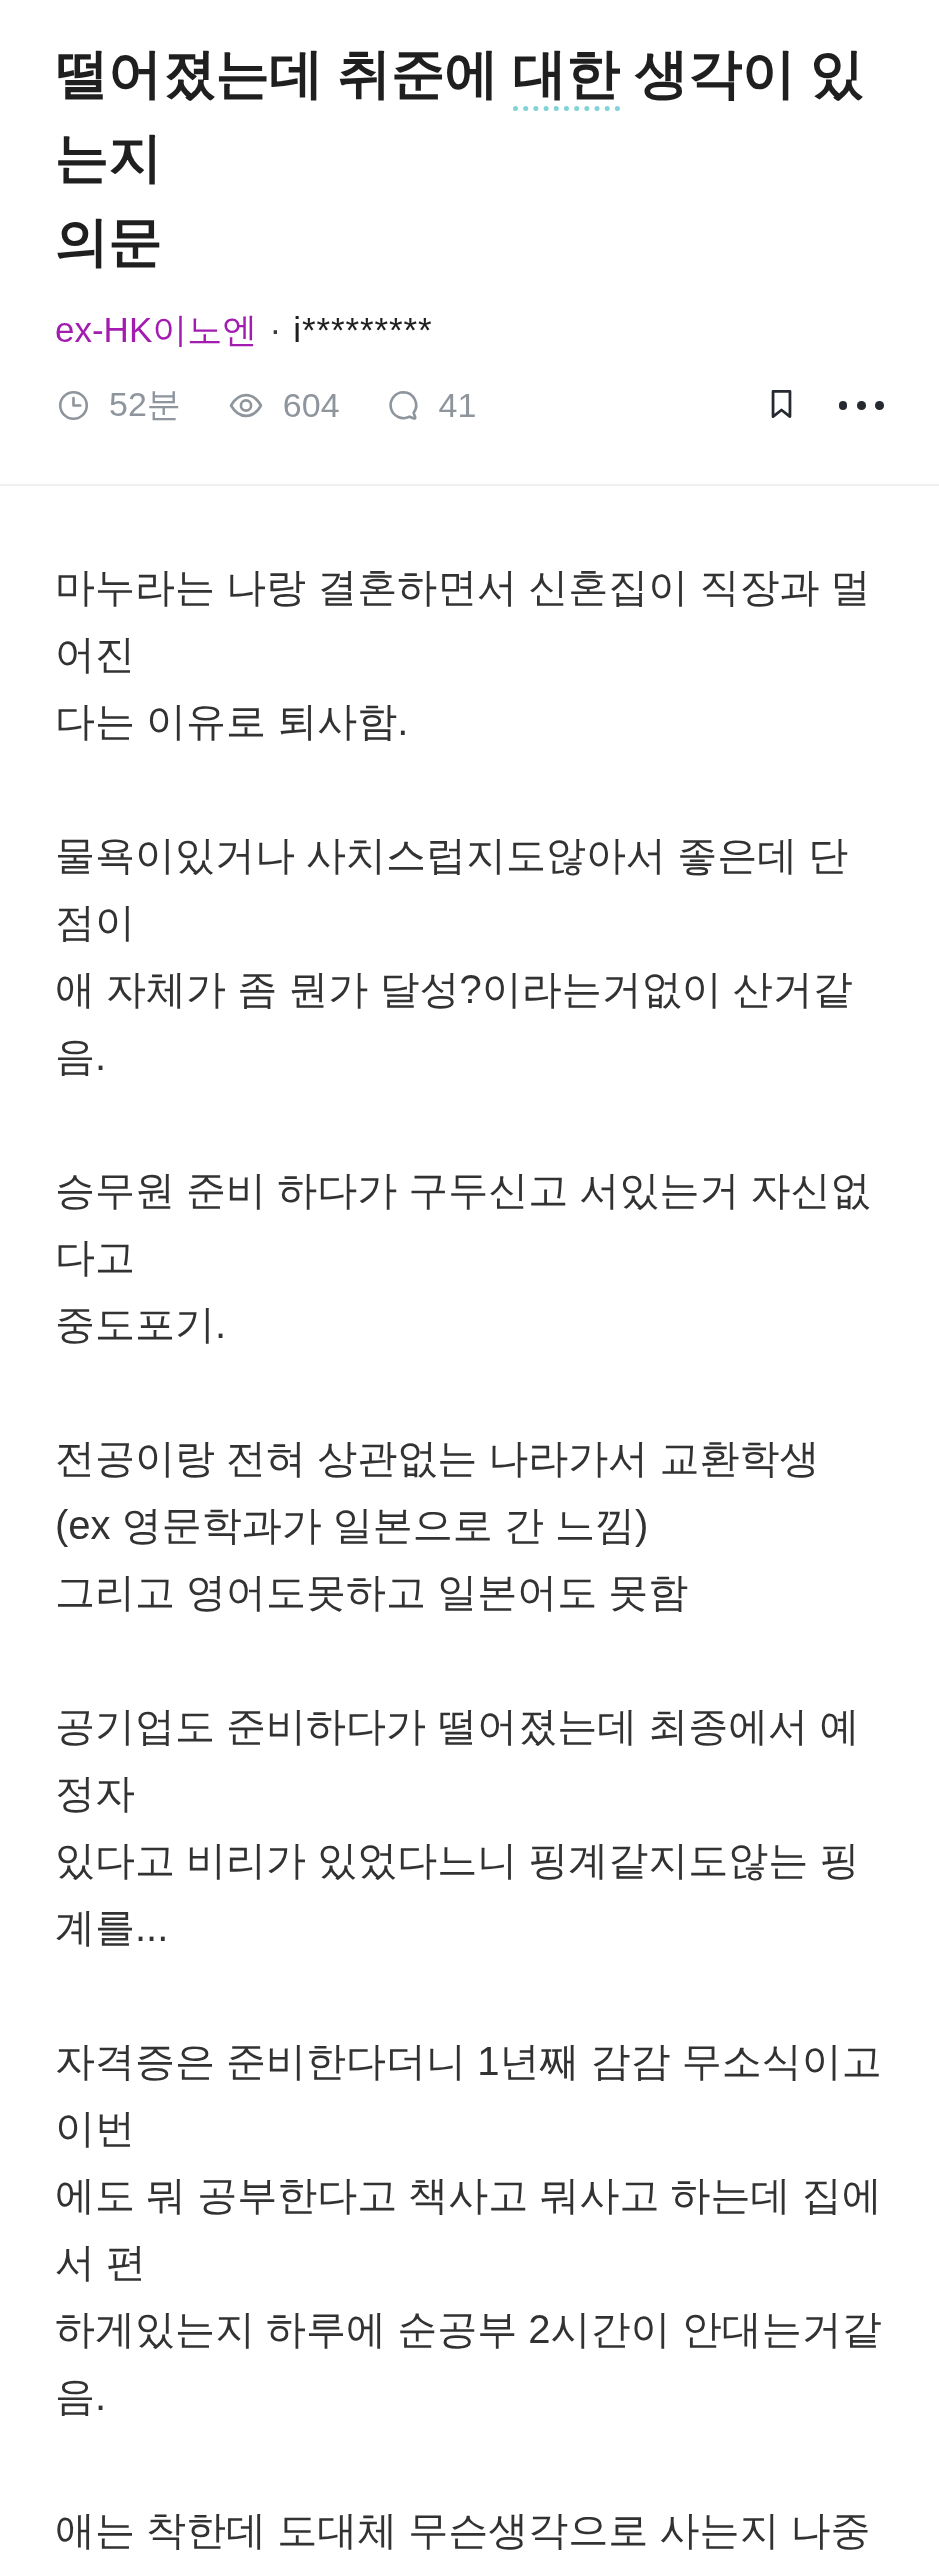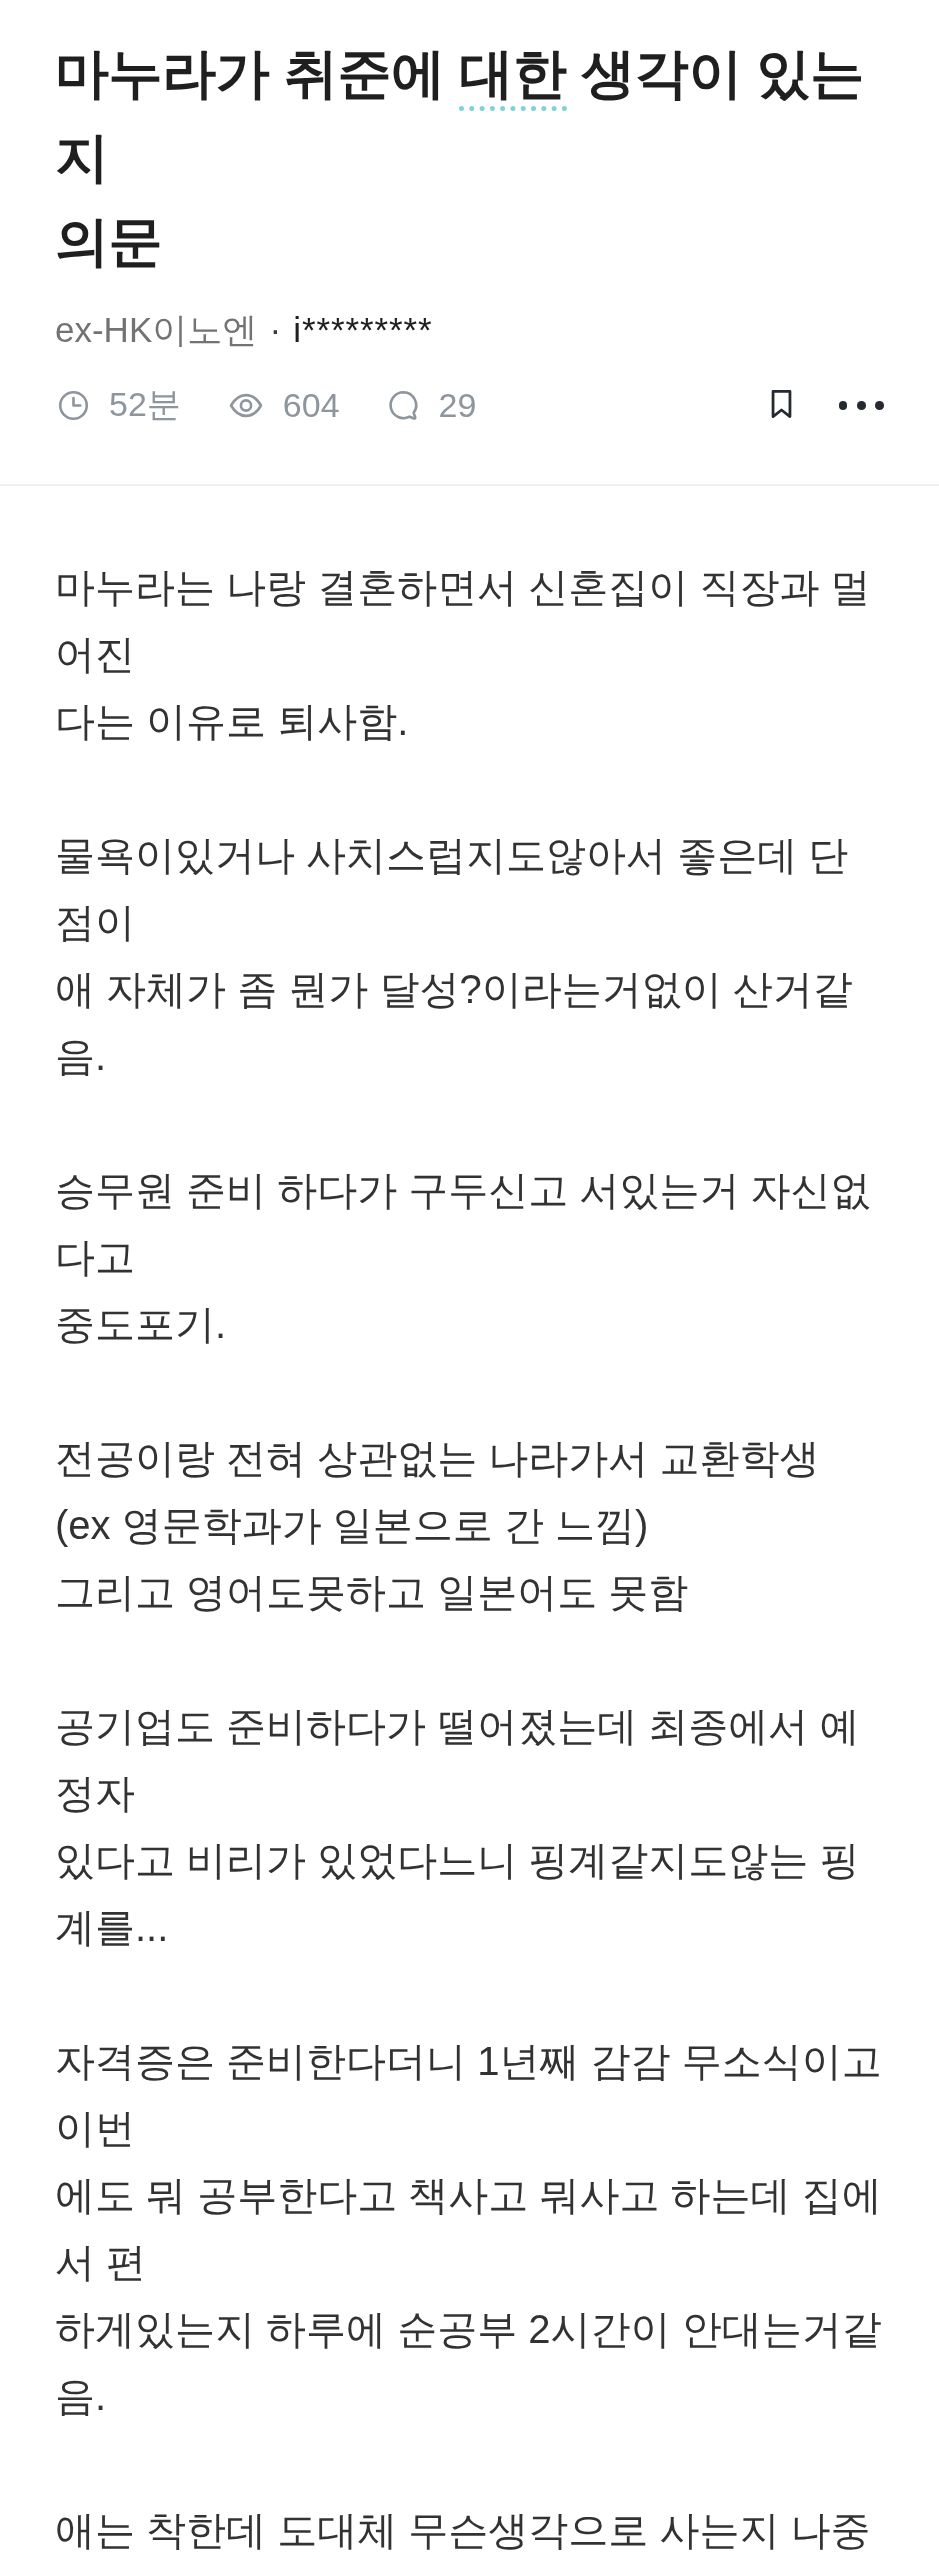--- a/index.html
+++ b/index.html
@@ -26,21 +26,21 @@
     border-bottom:5.2px dotted #7fd2d5;
     padding-bottom:2.6px;
   }
   .author-row{
     margin-top:24.4px;
     display:flex;
     align-items:center;
     font-size:35px;
     line-height:45px;
   }
-  .author-name{color:#737373;}
+  .author-name{color:#a21caf;}
   .author-sep{color:#3a3a3a;margin:0 12.2px;}
   .author-handle{color:#1f1f1f;letter-spacing:0.9px;}
   .stats-row{
     margin-top:30px;
     display:flex;
     align-items:center;
     font-size:34px;
     color:#8f959d;
   }
   .stat{display:flex;align-items:center;gap:17px;margin-right:45px;}
@@ -57,21 +57,21 @@
     color:#323232;
     white-space:pre-line;
   }
 </style>
 </head>
 <body>
 
 <div class="page">
 
   <div class="content">
-    <h1 class="title"><span>마누라가 취준에 </span><span class="spell-underline">대한</span><span> 생각이 있는지
+    <h1 class="title"><span>떨어졌는데 취준에 </span><span class="spell-underline">대한</span><span> 생각이 있는지
 의문</span></h1>
 
     <div class="author-row">
       <span class="author-name">ex-HK이노엔</span>
       <span class="author-sep">·</span>
       <span class="author-handle">i*********</span>
     </div>
 
     <div class="stats-row">
 
@@ -94,21 +94,21 @@
         </span>
         <span>604</span>
       </div>
 
       <div class="stat">
         <span>
           <svg viewBox="0 0 24 24" width="37" height="37" fill="none" stroke="#8f959d" stroke-width="1.7" stroke-linecap="round" stroke-linejoin="round">
             <path d="M12 3.4a8.4 8.4 0 1 0 3.9 15.85l2.9 1.15c.5.2 1-.3.8-.8l-1.05-2.8A8.4 8.4 0 0 0 12 3.4Z"></path>
           </svg>
         </span>
-        <span>29</span>
+        <span>41</span>
       </div>
 
       <div class="actions">
         <button class="icon-btn">
           <span>
             <svg viewBox="0 0 24 24" width="35" height="42" fill="none" stroke="#252a31" stroke-width="1.9" stroke-linecap="round" stroke-linejoin="round">
               <path d="M6.2 3.4 H17.8 V20.6 L12 16.1 L6.2 20.6 Z"></path>
             </svg>
           </span>
         </button>

